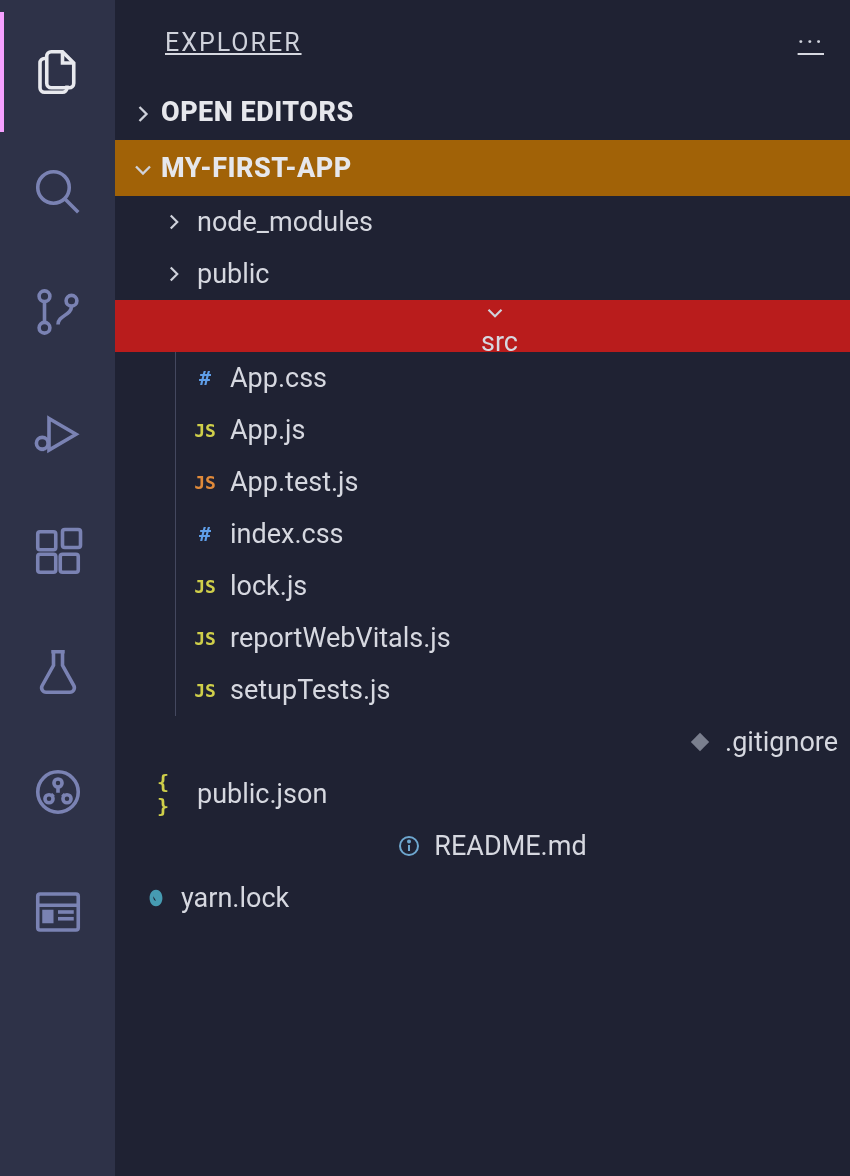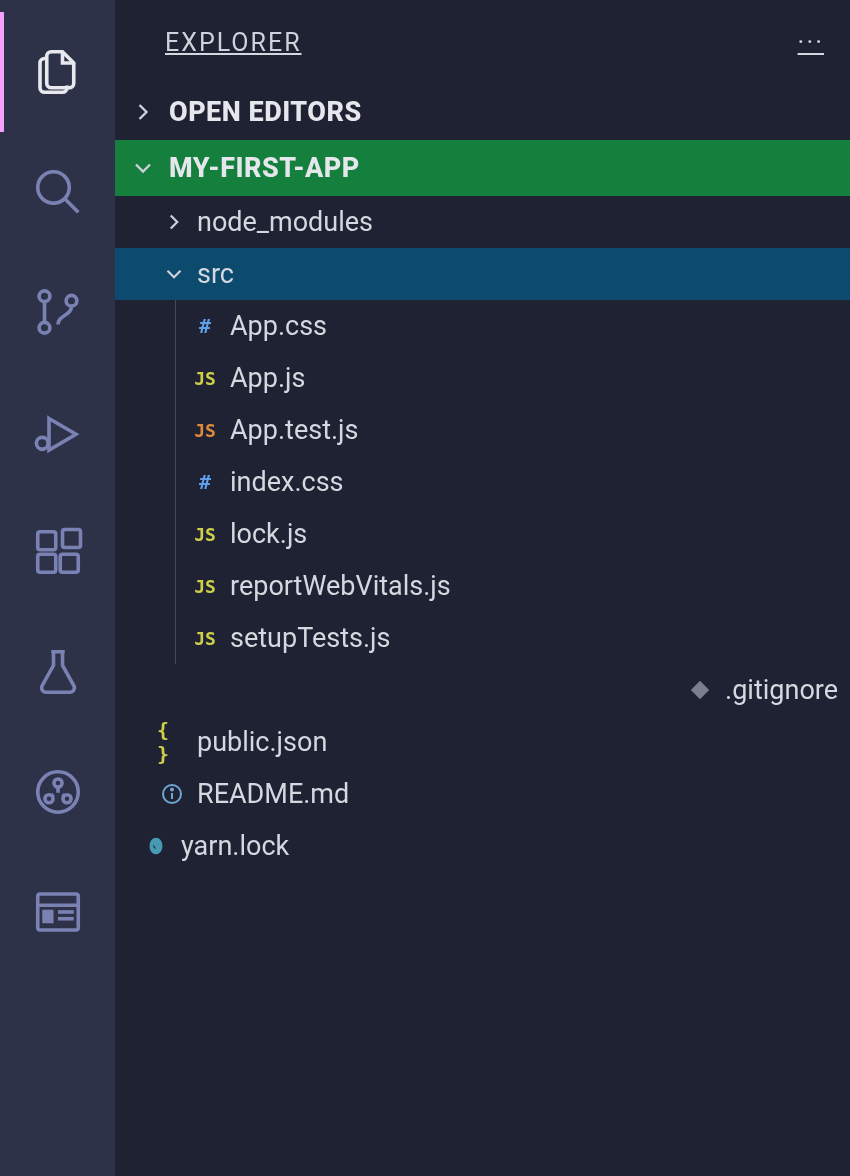--- a/index.html
+++ b/index.html
@@ -55,48 +55,48 @@
 .sidebar-title {
   font-size: 25px;
   letter-spacing: 2px;
   color: #cfd2db;
   font-weight: 400;
 }
 .more-btn { color: #cfd2db; font-size: 26px; letter-spacing: 2px; cursor: pointer; }
 
 .section-header {
   display: flex;
-  align-items: center;
+  align-items: flex-end;
   padding: 12px 0 12px 14px;
-  gap: 12px;
+  gap: 4px;
   cursor: pointer;
 }
 .section-header .chev { width: 28px; height: 28px; color: #cfd2db; flex-shrink: 0; }
 .section-title {
   font-size: 27px;
   font-weight: 800;
   letter-spacing: 0.5px;
   color: #e6e7ec;
 }
 .project-header {
-  background: #15803d;
+  background: #a16207;
 }
 
 .tree { padding-left: 0; }
 .tree-row {
   display: flex;
   align-items: center;
   height: 52px;
   cursor: pointer;
   padding-right: 12px;
 }
 .tree-row .twisty { width: 26px; height: 26px; color: #cfd2db; flex-shrink: 0; margin-right: 10px; }
 .tree-row .file-icon { width: 30px; display: inline-flex; justify-content: center; align-items: center; flex-shrink: 0; margin-right: 10px; }
 .tree-row .label { font-size: 27px; color: #d6d8e0; white-space: nowrap; }
-.tree-row.selected { background: #0c4a6e; }
+.tree-row.selected { background: #b91c1c; flex-direction: column; }
 
 .indent-guide {
   border-left: 1.5px solid #44485f;
   margin-left: 60px;
 }
 .depth-1 { padding-left: 46px; }
 .depth-2 { padding-left: 14px; }
 
 .ic-txt { font-size: 20px; font-weight: 800; font-family: ui-monospace, Menlo, monospace; }
 .ic-yellow { color: #cfcf4a; }
@@ -191,20 +191,26 @@
     <span class="section-title">MY-FIRST-APP</span>
   </div>
 
   <div class="tree">
     <div class="tree-row depth-1">
       <svg class="twisty" viewBox="0 0 24 24" fill="none" stroke="currentColor" stroke-width="2">
           <polyline points="9 6 15 12 9 18"></polyline>
         </svg>
       <span class="label">node_modules</span>
     </div>
+    <div class="tree-row depth-1">
+      <svg class="twisty" viewBox="0 0 24 24" fill="none" stroke="currentColor" stroke-width="2">
+          <polyline points="9 6 15 12 9 18"></polyline>
+        </svg>
+      <span class="label">public</span>
+    </div>
     <div class="tree-row depth-1 selected">
       <svg class="twisty" viewBox="0 0 24 24" fill="none" stroke="currentColor" stroke-width="2">
           <polyline points="6 9 12 15 18 9"></polyline>
         </svg>
       <span class="label">src</span>
     </div>
 
     <div class="indent-guide" id="src-children">
         <div class="tree-row depth-2">
           <span class="file-icon">
@@ -258,21 +264,21 @@
             </svg>
           </span>
           <span class="label">.gitignore</span>
         </div>
         <div class="tree-row depth-1" style="padding-left: 42px;">
           <span class="file-icon">
             <span class="ic-txt ic-yellow">{ }</span>
           </span>
           <span class="label">public.json</span>
         </div>
-        <div class="tree-row depth-1" style="padding-left: 42px;">
+        <div class="tree-row depth-1" style="padding-left: 28px; justify-content: center;">
           <span class="file-icon">
             <svg width="24" height="24" viewBox="0 0 24 24" fill="none" stroke="#6ea7cf" stroke-width="2">
               <circle cx="12" cy="12" r="9"></circle>
               <line x1="12" y1="11" x2="12" y2="17"></line>
               <circle cx="12" cy="7.5" r="1" fill="#6ea7cf"></circle>
             </svg>
           </span>
           <span class="label">README.md</span>
         </div>
         <div class="tree-row depth-1" style="padding-left: 26px;">

